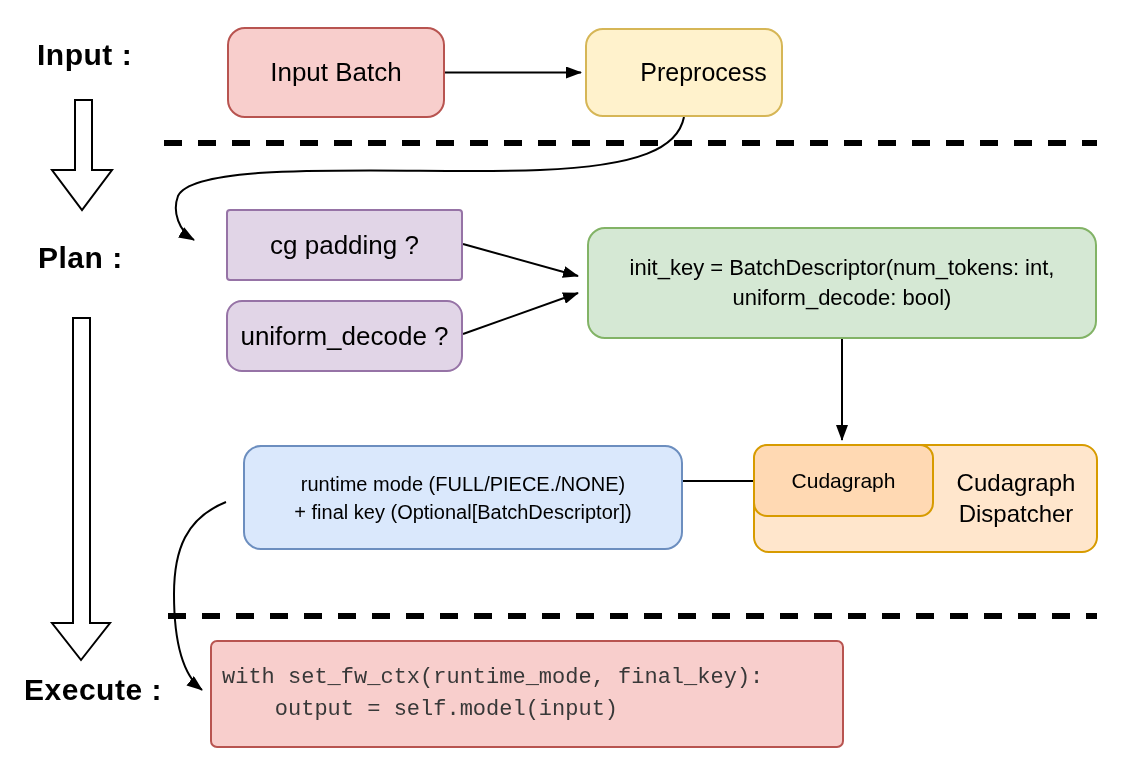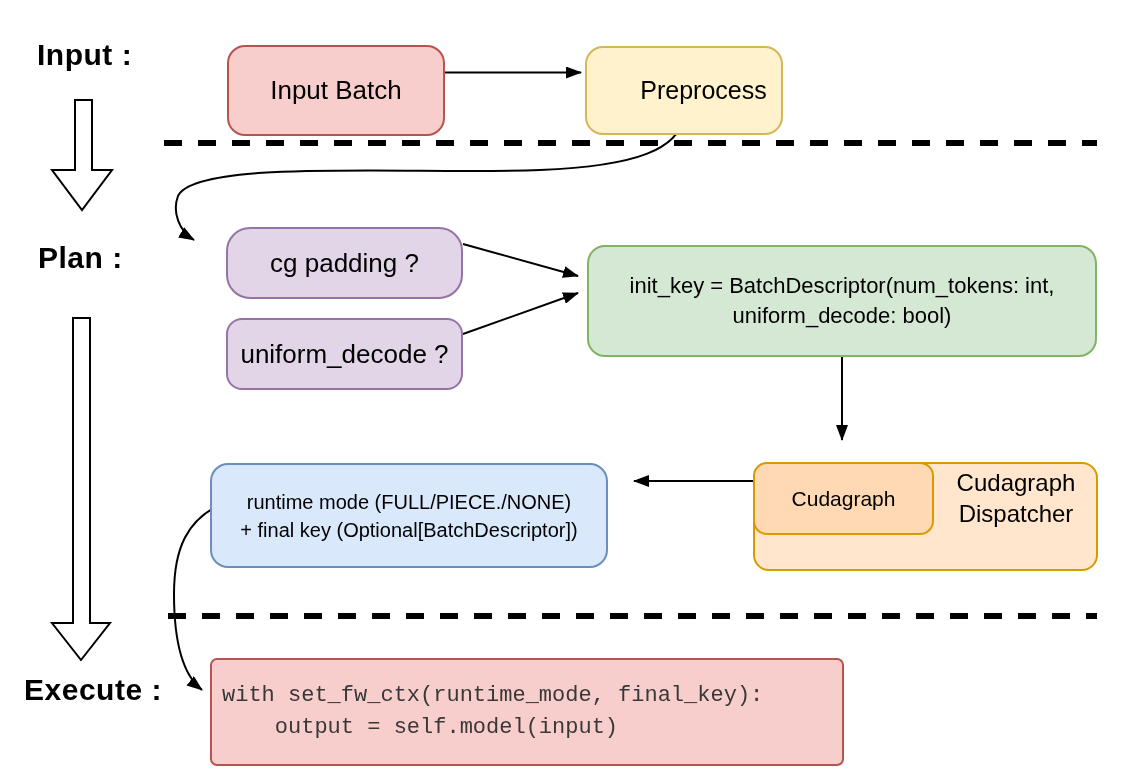--- a/index.html
+++ b/index.html
@@ -14,41 +14,41 @@
     white-space:nowrap; letter-spacing:0.5px;
   }
   #label-input   { left:37px;  top:38px; }
   #label-plan    { left:38px;  top:241px; }
   #label-execute { left:24px;  top:673px; }
 
   .node {
     position:absolute; box-sizing:border-box;
     border:2px solid #000; border-radius:18px;
     display:flex; flex-direction:column; align-items:center; justify-content:center;
-    text-align:center; color:#000;margin-top:18px;
+    text-align:center; color:#000;
   }
   .node span { display:block; white-space:pre; }
 
   #node-input-batch    { left:227px; top:27px;  width:218px; height:91px;
                          background:#f8cecc; border-color:#b85450; font-size:26px; }
   #node-preprocess     { left:585px; top:28px;  width:198px; height:89px;
                          background:#fff2cc; border-color:#d6b656; font-size:25px;padding-left:39px; }
-  #node-cg-padding     { left:226px; top:209px; width:237px; height:72px; border-radius:24px;
+  #node-cg-padding     { left:226px; top:209px; width:237px; height:72px; border-radius:4px;
                          background:#e1d5e7; border-color:#9673a6; font-size:26px; }
   #node-uniform-decode { left:226px; top:300px; width:237px; height:72px; border-radius:16px;
                          background:#e1d5e7; border-color:#9673a6; font-size:26px; }
   #node-init-key       { left:587px; top:227px; width:510px; height:112px;
                          background:#d5e8d4; border-color:#82b366; font-size:22px; line-height:30px; }
   #node-cudagraph      { left:753px; top:444px; width:345px; height:109px; border-radius:16px;
                          background:#ffe6cc; border-color:#d79b00; }
   #node-dispatch       { left:753px; top:444px; width:181px; height:73px; border-radius:14px;
                          background:#ffd9b3; border-color:#d79b00; font-size:21px; }
   #cudagraph-title     { position:absolute; left:934px; top:467px; width:164px;
                          font-size:24px; line-height:31px; text-align:center; color:#000; }
-  #node-runtime-result { left:210px; top:445px; width:398px; height:105px;
+  #node-runtime-result { left:243px; top:445px; width:440px; height:105px;
                          background:#dae8fc; border-color:#6c8ebf; font-size:20px; line-height:28px; }
   #node-execute-code   { left:210px; top:640px; width:634px; height:108px; border-radius:7px;
                          background:#f8cecc; border-color:#b85450;
                          align-items:flex-start; padding-left:10px;
                          font-family:"Liberation Mono", monospace; font-size:22px;
                          line-height:32px; color:#383838; text-align:left; }
 </style>
 </head>
 <body>
 

